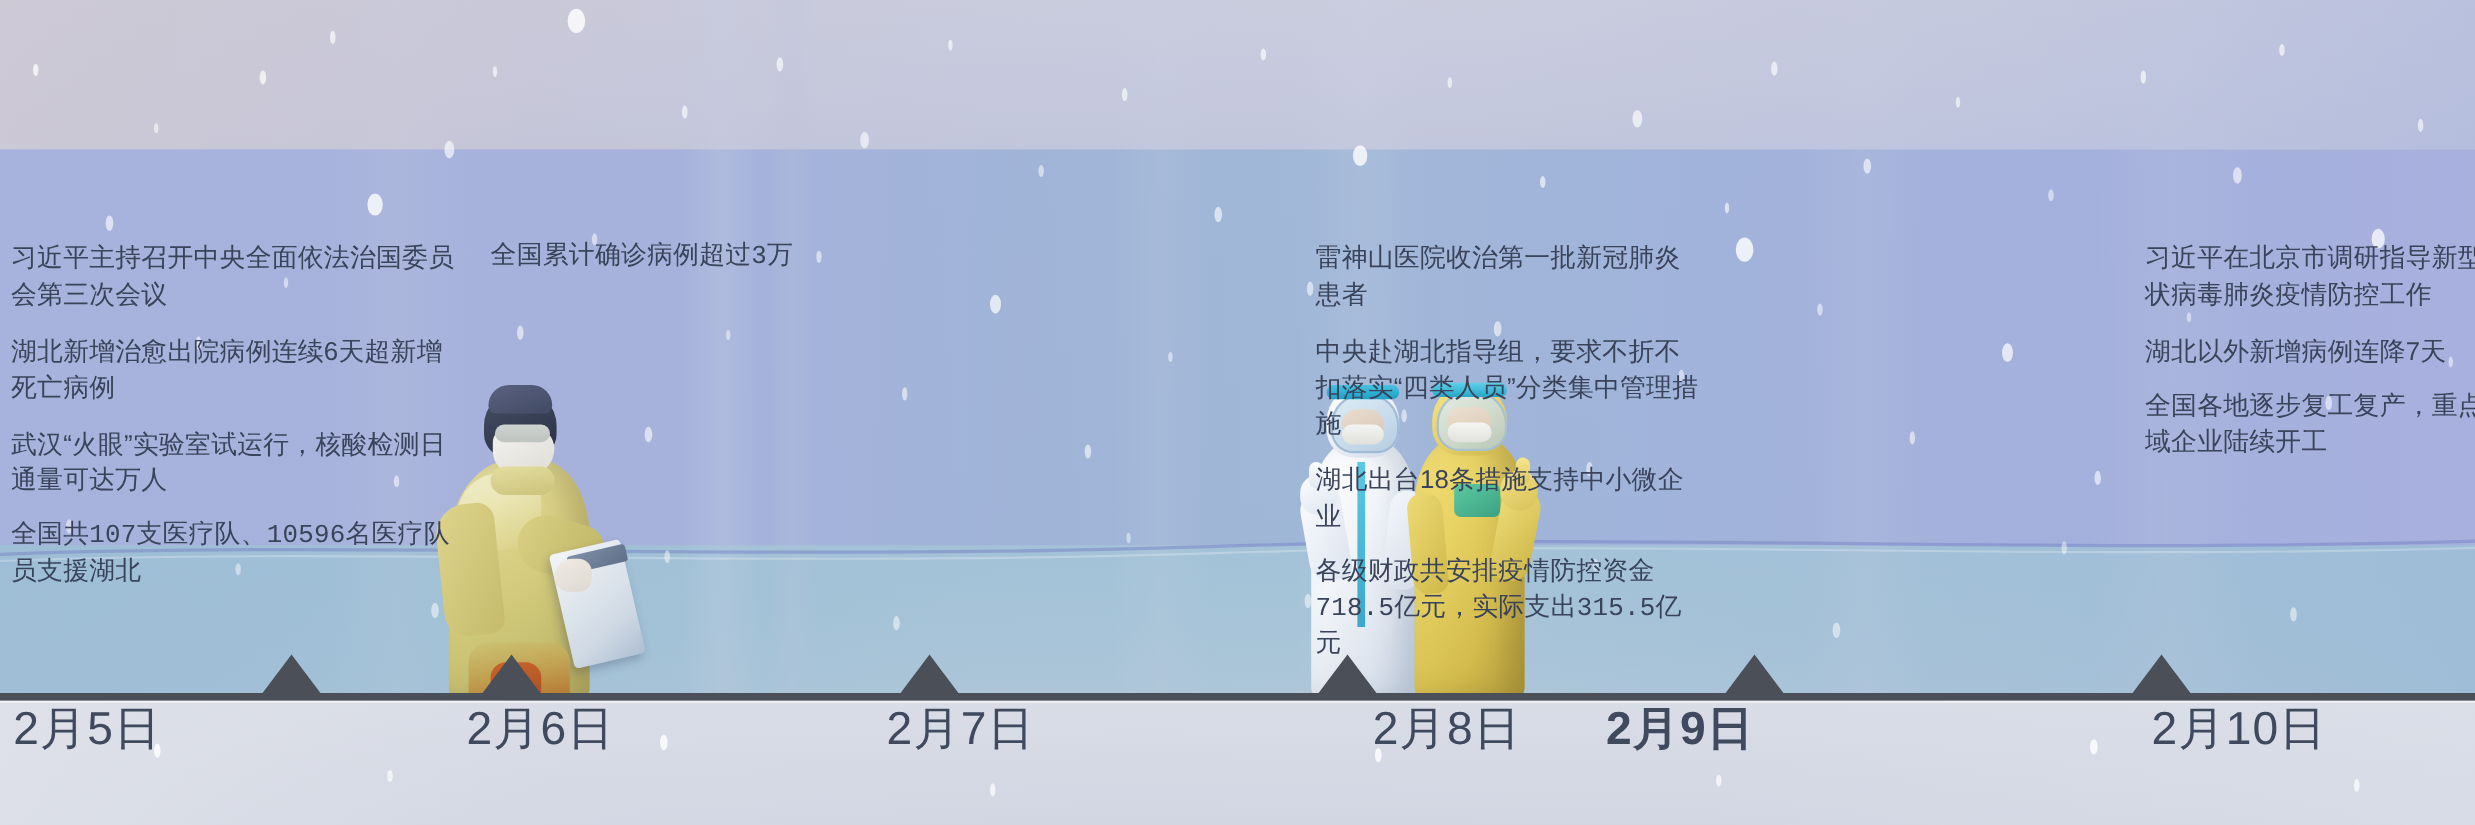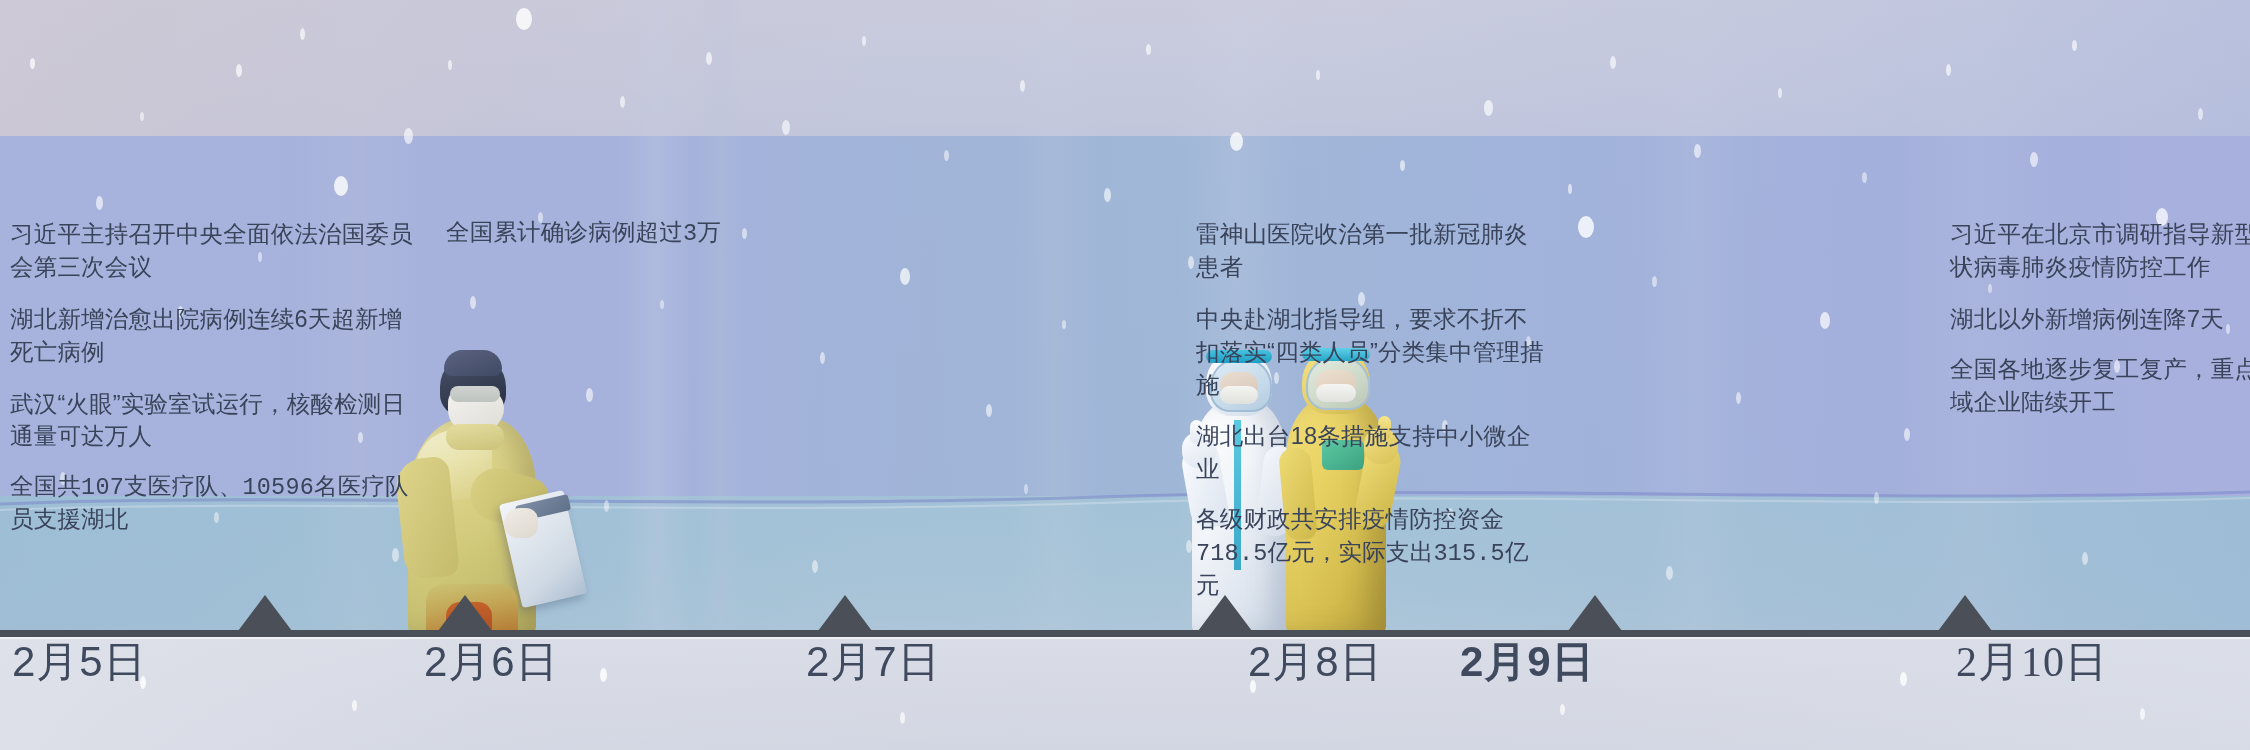--- a/index.html
+++ b/index.html
@@ -366,21 +366,21 @@
   <div class="tick" style="left:818px;"></div>
   <div class="tick" style="left:1198px;"></div>
   <div class="tick" style="left:1568px;"></div>
   <div class="tick" style="left:1938px;"></div>
 
   <div class="date-label" style="left:12px;">2月5日</div>
   <div class="date-label" style="left:424px;">2月6日</div>
   <div class="date-label" style="left:806px;">2月7日</div>
   <div class="date-label" style="left:1248px;">2月8日</div>
   <div class="date-label" style="left:1460px;font-weight:bold;">2月9日</div>
-  <div class="date-label" style="left:1956px;font-family:Liberation Serif, serif;">2月10日</div>
+  <div class="date-label" style="left:1956px;">2月10日</div>
 
   <div class="col" style="left:10px;width:406px;">
     <p><span class="lead">习近平</span><span>主持召开中央全面依法治国委员会第三次会议</span></p>
     <p><span>湖北新增治愈出院病例连续6天超新增死亡病例</span></p>
     <p><span>武汉“火眼”实验室试运行，核酸检测日通量可达万人</span></p>
     <p><span>全国共107支医疗队、10596名医疗队员支援湖北</span></p>
   </div>
 
   <div class="col" style="left:446px;width:360px;">
     <p><span>全国累计确诊病例超过3万</span></p>

